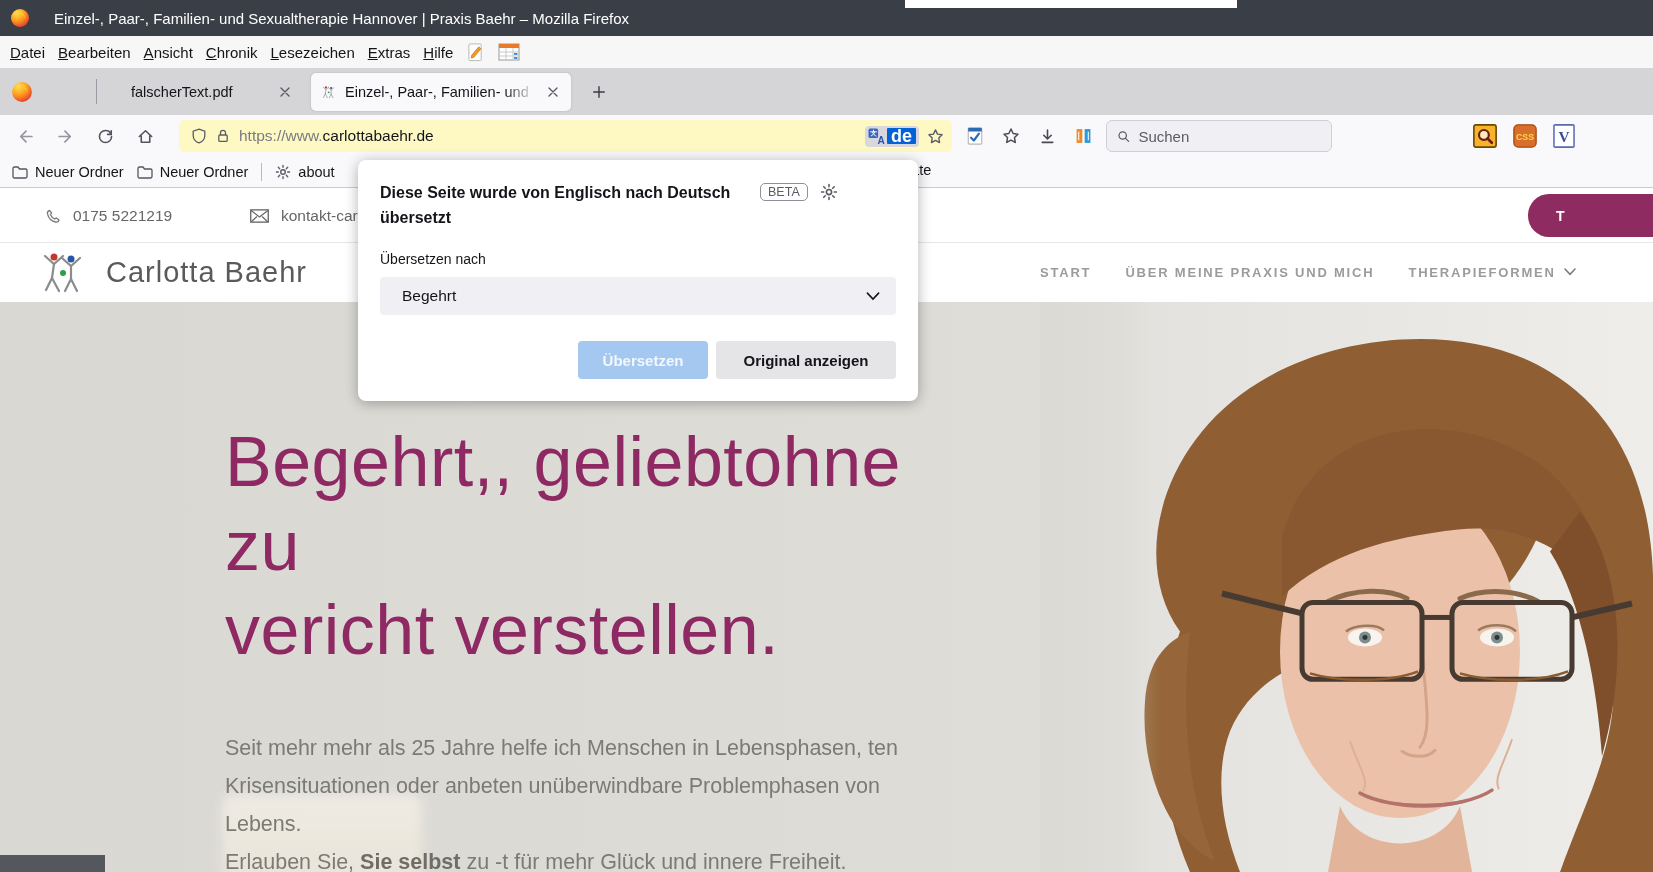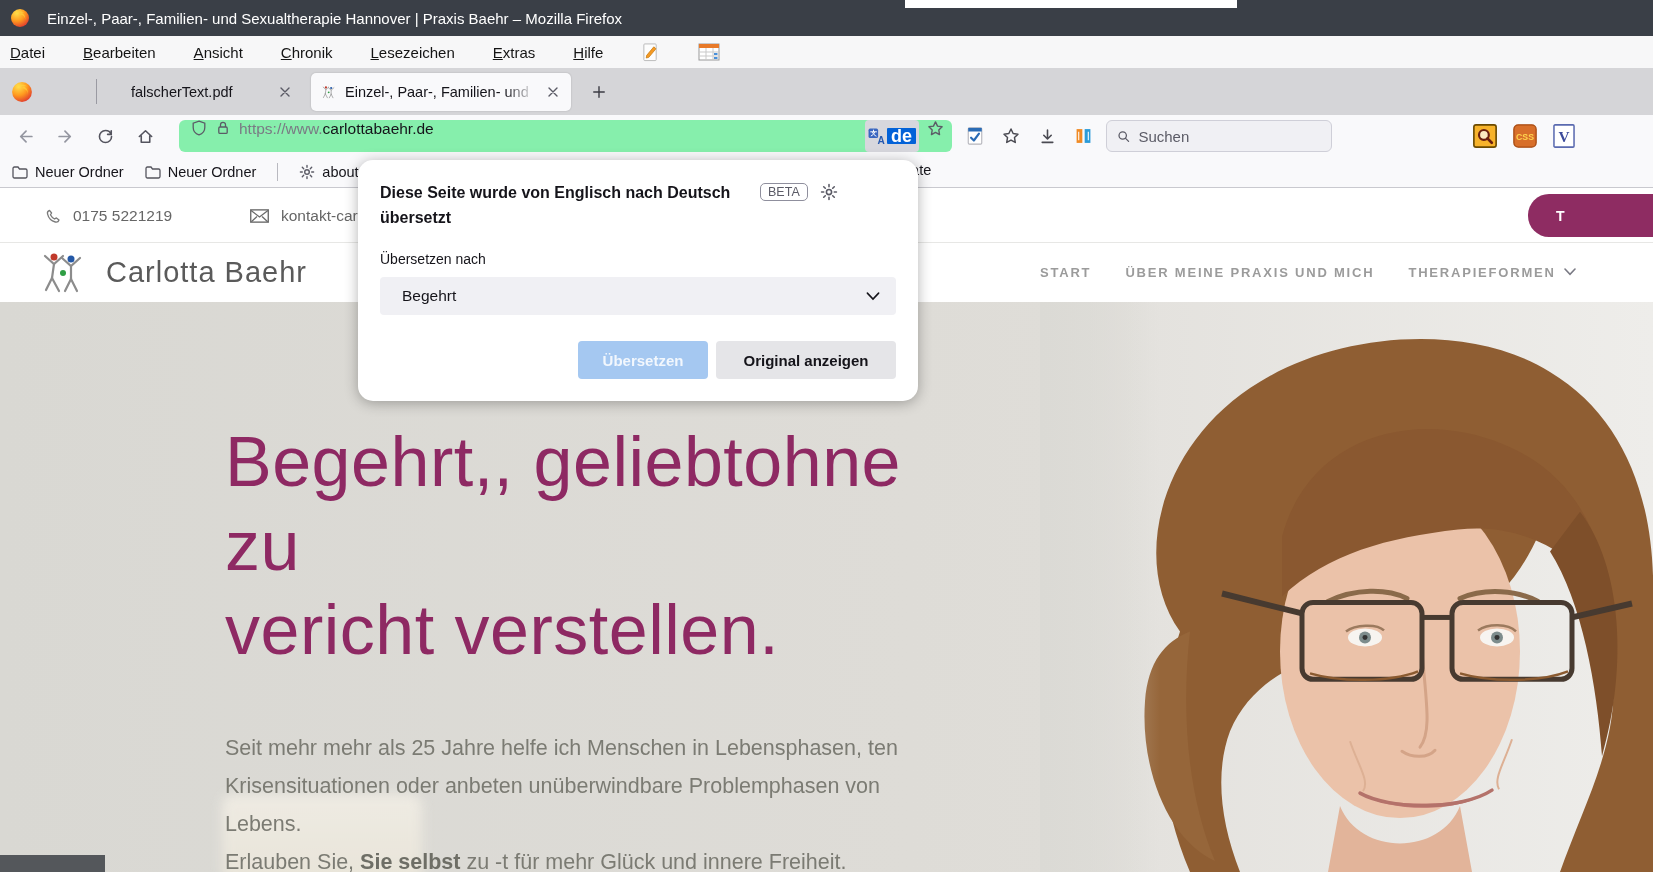--- a/index.html
+++ b/index.html
@@ -2,26 +2,26 @@
 <html style="--titlebar: #3a3f47; --accent: #8e2963; --cta: #8e2c62; --badge_blue: #0362d8; --primary_btn: #a5c8f1;"><head>
 <meta charset="utf-8">
 <style>
   * { margin:0; padding:0; box-sizing:border-box; }
   html,body { font-family:"Liberation Sans", sans-serif; }
   #screen { position:relative; width:1653px; height:872px; overflow:hidden; background:#fff; }
 
   
   .titlebar { position:absolute; top:0; left:0; width:100%; height:36px;
     background:var(--titlebar,#3a3f47); color:#fff; display:flex; align-items:center;
-    padding-left:10px; gap:17px; font-size:15px; }
+    padding-left:10px; gap:24px; font-size:15px; }
   .titlebar-artifact { position:absolute; left:905px; top:0; width:332px; height:8px; background:#fff; z-index:4; }
 
   
   .menubar { position:absolute; top:36px; left:0; width:100%; height:32px; background:#f7f7f8;
-    display:flex; align-items:center; padding-left:10px; gap:38px; font-size:15px; color:#141414; }
+    display:flex; align-items:center; padding-left:10px; gap:13px; font-size:15px; color:#141414; }
   .menu-item { display:inline-block; cursor:default; }
   .menu-item::first-letter { text-decoration:underline; }
   .mb-icon { display:flex; align-items:center; }
   .mb-icon:first-of-type { margin-left:6px; }
 
   
   .tabbar { position:absolute; top:68px; left:0; width:100%; height:47px; background:#d5d5d8;
     display:flex; align-items:center; font-size:14.5px; color:#15141a; }
   .fx-view { margin-left:10px; width:24px; display:flex; justify-content:center; }
   .tab-sep { width:1px; height:25px; background:#9a9aa2; margin-left:62px; margin-right:6px; }
@@ -33,40 +33,40 @@
   .tab.active .tab-title::after { content:""; position:absolute; right:0; top:0; bottom:0; width:30px;
     background:linear-gradient(90deg, rgba(249,249,251,0), #f9f9fb); }
   .tab-close { display:flex; align-items:center; padding:3px; border-radius:3px; }
   .newtab { margin-left:14px; width:28px; height:28px; display:flex; align-items:center; justify-content:center; border-radius:4px; }
 
   
   .navbar { position:absolute; top:115px; left:0; width:100%; height:42px; background:#f9f9fb;
     display:flex; align-items:center; padding:0 0 0 7px; }
   .nav-btn { width:36px; height:32px; display:flex; align-items:center; justify-content:center; border-radius:4px; flex:0 0 auto; }
   .nav-btn + .nav-btn { margin-left:4px; }
-  .urlbar { margin-left:16px; width:773px; height:32px; background:#86efac; border-radius:6px;
-    display:flex; padding:0 8px 0 12px; gap:8px; flex:0 0 auto; }
+  .urlbar { margin-left:16px; width:773px; height:32px; background:#fef9c3; border-radius:6px;
+    display:flex; align-items:center; padding:0 8px 0 12px; gap:8px; flex:0 0 auto; }
   .url-text { font-size:15.5px; white-space:nowrap; }
   .url-scheme { color:#7a7a84; }
   .url-domain { color:#15141a; }
   .flex1 { flex:1; }
   .translate-chip { display:flex; align-items:center; gap:2px; background:#d7d7dd; border-radius:4px; padding:2px 3px; }
   .de-badge { background:var(--badge_blue,#0362d8); color:#fff; font-size:18px; font-weight:bold;
     border-radius:1px; padding:1px 4px; line-height:14px; }
   .tool-icon { width:26px; height:30px; display:flex; align-items:center; justify-content:center; border-radius:4px; flex:0 0 auto; margin-left:10px; }
   .searchbox { margin-left:10px; width:226px; height:32px; background:#f0f0f4; border:1px solid #cfcfd8;
     border-radius:6px; display:flex; align-items:center; padding:12px 10px; gap:8px; flex:0 0 auto; }
   .searchbox input { border:none; outline:none; background:transparent; font-size:15px; width:100%;
     font-family:"Liberation Sans",sans-serif; color:#15141a; }
   .searchbox input::placeholder { color:#5b5b66; opacity:1; }
   .right-icons { margin-left:auto; margin-right:78px; display:flex; align-items:center; gap:16px; }
 
   
   .bookmarksbar { position:absolute; top:157px; left:0; width:100%; height:31px; background:#f9f9fb;
-    border-bottom:1px solid #c9c9cf; display:flex; align-items:center; padding-left:12px; gap:21px;
+    border-bottom:1px solid #c9c9cf; display:flex; align-items:center; padding-left:12px; gap:13px;
     font-size:14.5px; color:#15141a; }
   .bm-item { display:flex; align-items:center; gap:7px; }
   .bm-sep { width:1px; height:18px; background:#b9b9c0; }
   .bm-partial { position:absolute; left:903px; top:5px; }
 
   
   .content { position:absolute; top:188px; left:0; width:100%; height:684px; background:#fff; overflow:hidden; }
   .contactbar { position:relative; height:55px; border-bottom:1px solid #e7e7e5; }
   .contact { position:absolute; top:0; height:55px; display:flex; align-items:center; gap:12px;
     color:#666; font-size:15.5px; }
@@ -90,21 +90,21 @@
     background:linear-gradient(#f4f0e7,#ece7da); filter:blur(6px); opacity:.8; }
   .hero-copy { position:absolute; left:225px; top:118px; width:760px; }
   .hero-copy h1 { font-size:70px; font-weight:300; line-height:84px; letter-spacing:.5px;
     color:var(--accent,#8e2963); margin:0 0 57px 0; }
   .hero-copy h1 span { display:block; }
   .hero-p { font-size:21.5px; line-height:38px; color:#7b7b73; }
   .hero-p span.line { display:block; }
   .hero-p b { color:#6e6e66; }
 
   
-  .tpopup { position:absolute; left:358px; top:160px; width:560px; background:#fff; border-radius:15px;
+  .tpopup { position:absolute; left:358px; top:160px; width:560px; background:#fff; border-radius:8px;
     box-shadow:0 2px 14px rgba(0,0,0,.3); padding:20px 22px 22px; z-index:50; color:#15141a; }
   .tp-head { display:flex; align-items:flex-start; }
   .tp-title { max-width:380px; flex:1; font-size:16px; font-weight:600; line-height:25px; }
   .tp-beta { border:1px solid #8f8f9d; border-radius:5px; padding:1px 7px; font-size:12.5px;
     color:#5b5b66; margin:3px 12px 0 0; }
   .tp-gear { margin-top:3px; display:flex; }
   .tp-label { margin-top:21px; font-size:14px; }
   .tp-select { margin-top:10px; height:38px; background:#f0f0f4; border-radius:4px; display:flex;
     align-items:center; justify-content:space-between; padding:0 16px 0 22px; font-size:15.5px; }
   .tp-actions { margin-top:26px; display:flex; justify-content:flex-end; gap:8px; }

